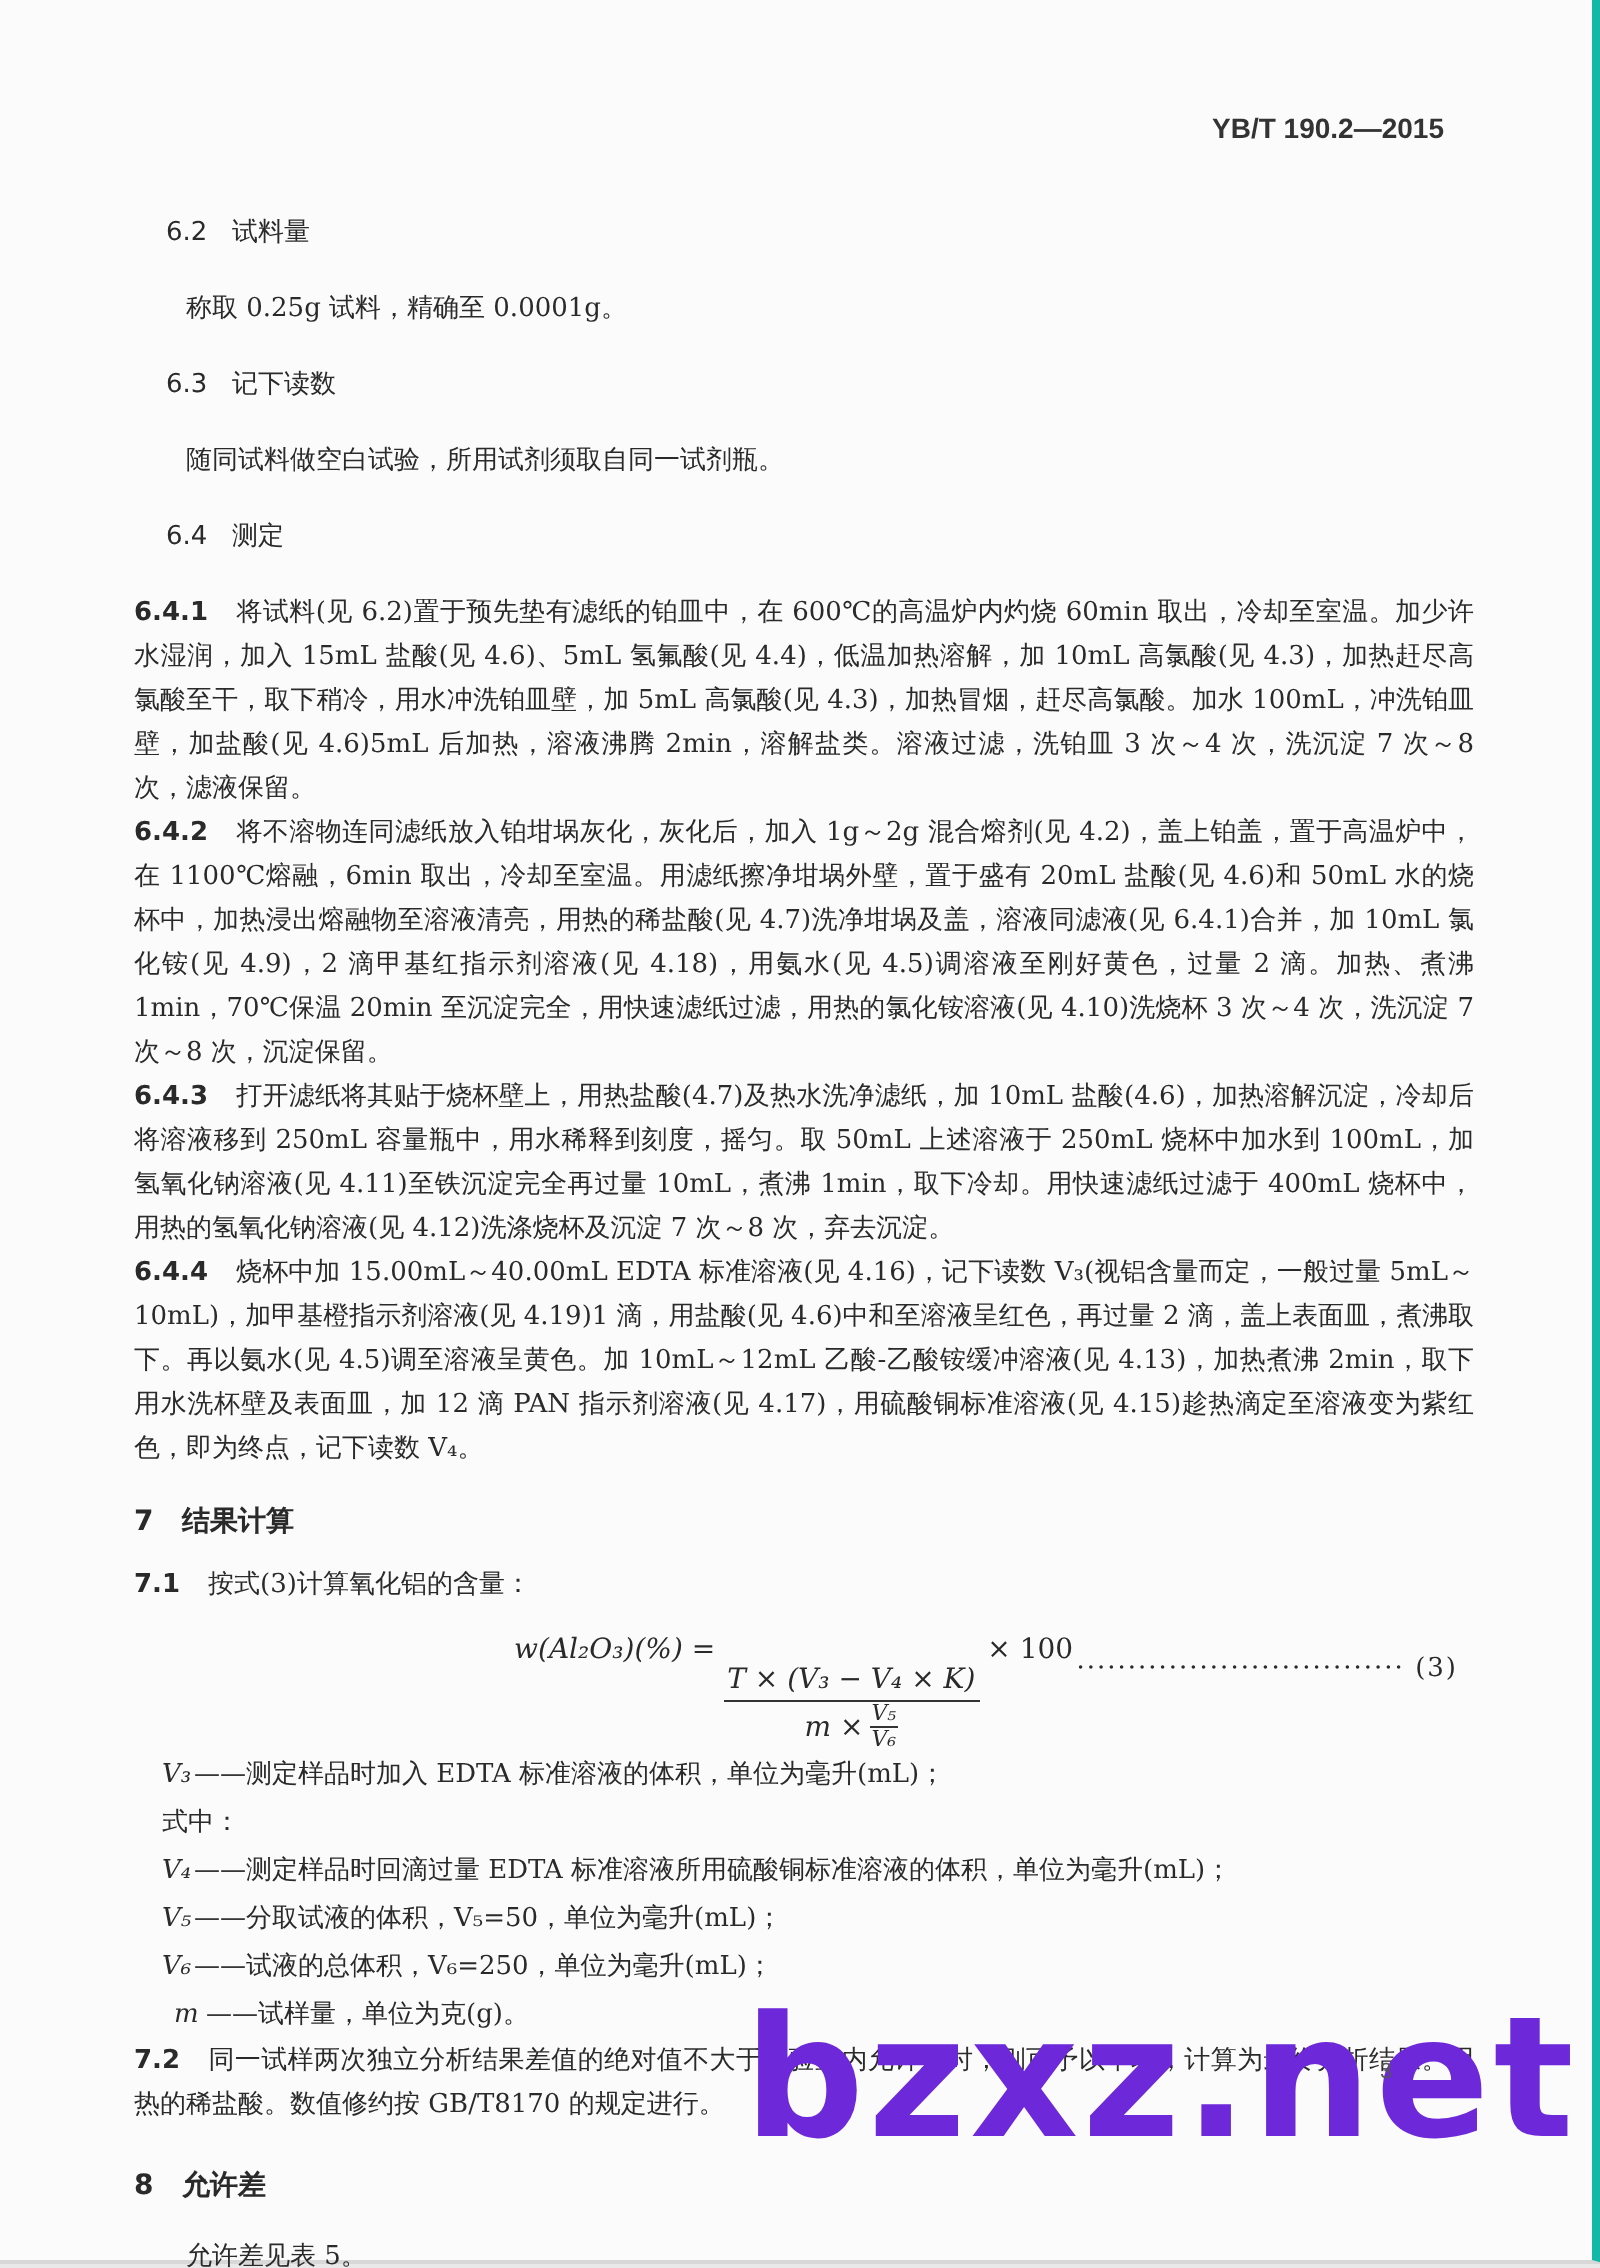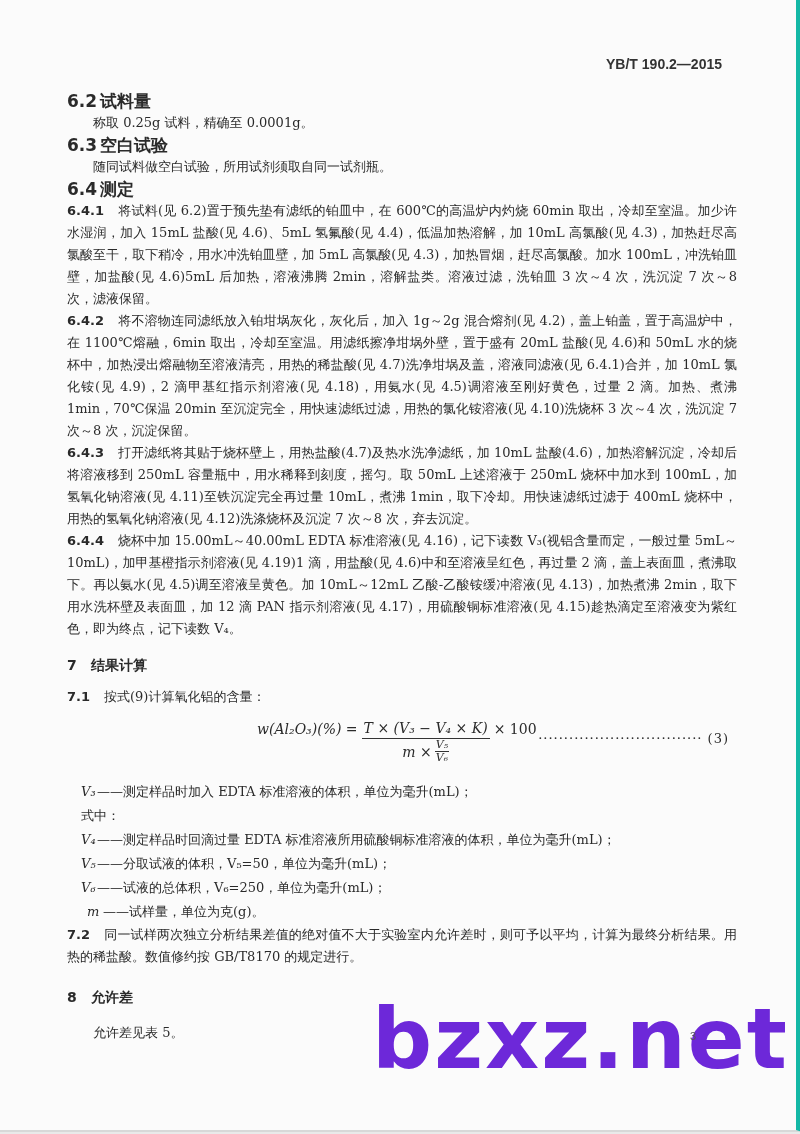--- a/index.html
+++ b/index.html
@@ -11,30 +11,30 @@
   .page {
     position: absolute; left: 0; top: 0; width: 796px; height: 1130px;
     background: #fbfbfb; border-right: 7px solid #14b8a6; border-bottom: 2px solid #d8d8d8;
   }
   .header-code {
     position: absolute; right: 74px; top: 56px;
     font-family: "Liberation Sans", "DejaVu Sans", sans-serif;
     font-weight: bold; font-size: 14px; color: #333;
   }
   .content { position: absolute; left: 67px; top: 90px; width: 670px; font-size: 13px; line-height: 22px; }
-  .h2 { font-family: "DejaVu Sans", sans-serif; font-weight: bold; font-size: 17px; margin: 0; }
+  .h2 { font-family: "DejaVu Sans", sans-serif; font-weight: normal; font-size: 13px; margin: 16px; }
   .h2 .num { display: inline-block; width: 33px; }
   .para { margin: 0; text-indent: 26px; text-align: justify; }
   .sub { margin: 0; text-align: justify; }
   .sub .num { font-family: "DejaVu Sans", sans-serif; font-weight: bold; margin-right: 14px; }
   .section { font-family: "DejaVu Sans", sans-serif; font-weight: bold; font-size: 14px; margin: 14px 0 10px 0; }
   .section .num { display: inline-block; width: 24px; }
   .formula-row { position: relative; height: 62px; margin: 6px 0 4px 0; font-size: 14px; }
   .formula { position: absolute; left: 190px; top: 4px; display: flex; align-items: flex-start; font-style: normal; }
-  .frac { display: inline-flex; flex-direction: column; align-items: center; margin: 0 4px; }
+  .frac { display: inline-flex; flex-direction: column; align-items: center; margin: 16px 4px; }
   .frac .top { border-bottom: 1px solid #333; padding: 0 2px; line-height: 20px; }
   .frac .bot { line-height: 18px; display: flex; align-items: center; }
   .sfrac { display: inline-flex; flex-direction: column; align-items: center; font-size: 11px; line-height: 12px; margin-left: 3px; }
   .sfrac .t { border-bottom: 1px solid #333; padding: 0 1px; }
   .i { font-style: italic; }
   .dots { position: absolute; right: 8px; top: 14px; font-size: 13px; letter-spacing: 1px; }
   .where { margin: 4px 0 0 14px; }
   .where p { margin: 0; line-height: 24px; }
   .where .sym { font-style: italic; display: inline-block; min-width: 16px; }
   .watermark {
@@ -46,33 +46,33 @@
 </head>
 <body>
 
 <div class="page">
   <div class="header-code">YB/T 190.2—2015</div>
 
   <div class="content">
     <p class="h2"><span class="num">6.2</span><span>试料量</span></p>
     <p class="para">称取 0.25g 试料，精确至 0.0001g。</p>
 
-    <p class="h2"><span class="num">6.3</span><span>空白试验</span></p>
+    <p class="h2"><span class="num">6.3</span><span>记下读数</span></p>
     <p class="para">随同试料做空白试验，所用试剂须取自同一试剂瓶。</p>
 
     <p class="h2"><span class="num">6.4</span><span>测定</span></p>
 
     <p class="sub"><span class="num">6.4.1</span><span>将试料(见 6.2)置于预先垫有滤纸的铂皿中，在 600℃的高温炉内灼烧 60min 取出，冷却至室温。加少许水湿润，加入 15mL 盐酸(见 4.6)、5mL 氢氟酸(见 4.4)，低温加热溶解，加 10mL 高氯酸(见 4.3)，加热赶尽高氯酸至干，取下稍冷，用水冲洗铂皿壁，加 5mL 高氯酸(见 4.3)，加热冒烟，赶尽高氯酸。加水 100mL，冲洗铂皿壁，加盐酸(见 4.6)5mL 后加热，溶液沸腾 2min，溶解盐类。溶液过滤，洗铂皿 3 次～4 次，洗沉淀 7 次～8 次，滤液保留。</span></p>
     <p class="sub"><span class="num">6.4.2</span><span>将不溶物连同滤纸放入铂坩埚灰化，灰化后，加入 1g～2g 混合熔剂(见 4.2)，盖上铂盖，置于高温炉中，在 1100℃熔融，6min 取出，冷却至室温。用滤纸擦净坩埚外壁，置于盛有 20mL 盐酸(见 4.6)和 50mL 水的烧杯中，加热浸出熔融物至溶液清亮，用热的稀盐酸(见 4.7)洗净坩埚及盖，溶液同滤液(见 6.4.1)合并，加 10mL 氯化铵(见 4.9)，2 滴甲基红指示剂溶液(见 4.18)，用氨水(见 4.5)调溶液至刚好黄色，过量 2 滴。加热、煮沸 1min，70℃保温 20min 至沉淀完全，用快速滤纸过滤，用热的氯化铵溶液(见 4.10)洗烧杯 3 次～4 次，洗沉淀 7 次～8 次，沉淀保留。</span></p>
     <p class="sub"><span class="num">6.4.3</span><span>打开滤纸将其贴于烧杯壁上，用热盐酸(4.7)及热水洗净滤纸，加 10mL 盐酸(4.6)，加热溶解沉淀，冷却后将溶液移到 250mL 容量瓶中，用水稀释到刻度，摇匀。取 50mL 上述溶液于 250mL 烧杯中加水到 100mL，加氢氧化钠溶液(见 4.11)至铁沉淀完全再过量 10mL，煮沸 1min，取下冷却。用快速滤纸过滤于 400mL 烧杯中，用热的氢氧化钠溶液(见 4.12)洗涤烧杯及沉淀 7 次～8 次，弃去沉淀。</span></p>
     <p class="sub"><span class="num">6.4.4</span><span>烧杯中加 15.00mL～40.00mL EDTA 标准溶液(见 4.16)，记下读数 V₃(视铝含量而定，一般过量 5mL～10mL)，加甲基橙指示剂溶液(见 4.19)1 滴，用盐酸(见 4.6)中和至溶液呈红色，再过量 2 滴，盖上表面皿，煮沸取下。再以氨水(见 4.5)调至溶液呈黄色。加 10mL～12mL 乙酸-乙酸铵缓冲溶液(见 4.13)，加热煮沸 2min，取下用水洗杯壁及表面皿，加 12 滴 PAN 指示剂溶液(见 4.17)，用硫酸铜标准溶液(见 4.15)趁热滴定至溶液变为紫红色，即为终点，记下读数 V₄。</span></p>
 
     <div class="section"><span class="num">7</span><span>结果计算</span></div>
 
-    <p class="sub"><span class="num">7.1</span><span>按式(9)计算氧化铝的含量：</span></p>
+    <p class="sub"><span class="num">7.1</span><span>按式(3)计算氧化铝的含量：</span></p>
 
     <div class="formula-row">
       <div class="formula">
         <span class="i">w(Al₂O₃)(%) =</span>
         <span class="frac">
           <span class="top i">T × (V₃ − V₄ × K)</span>
           <span class="bot">
             <span class="i">m ×</span>
             <span class="sfrac">
               <span class="t i">V₅</span>

